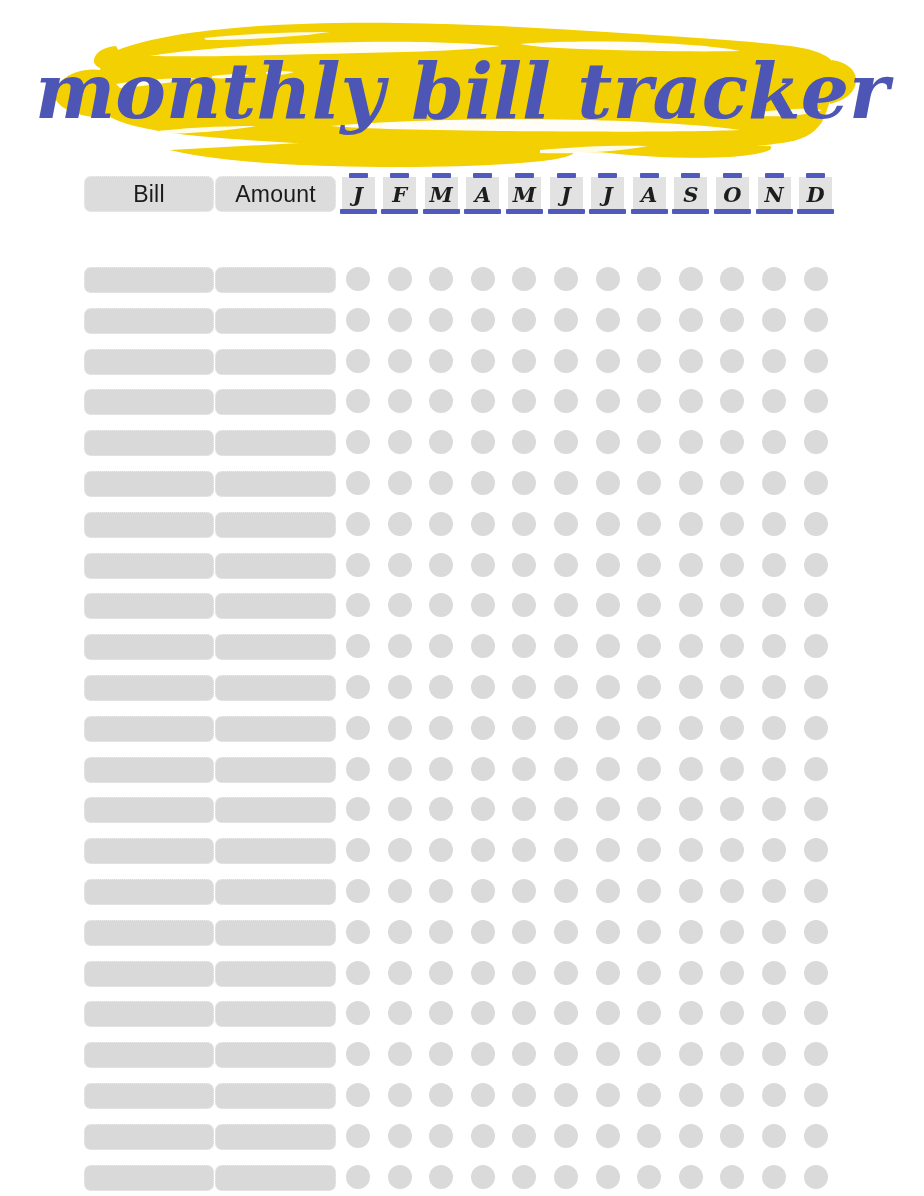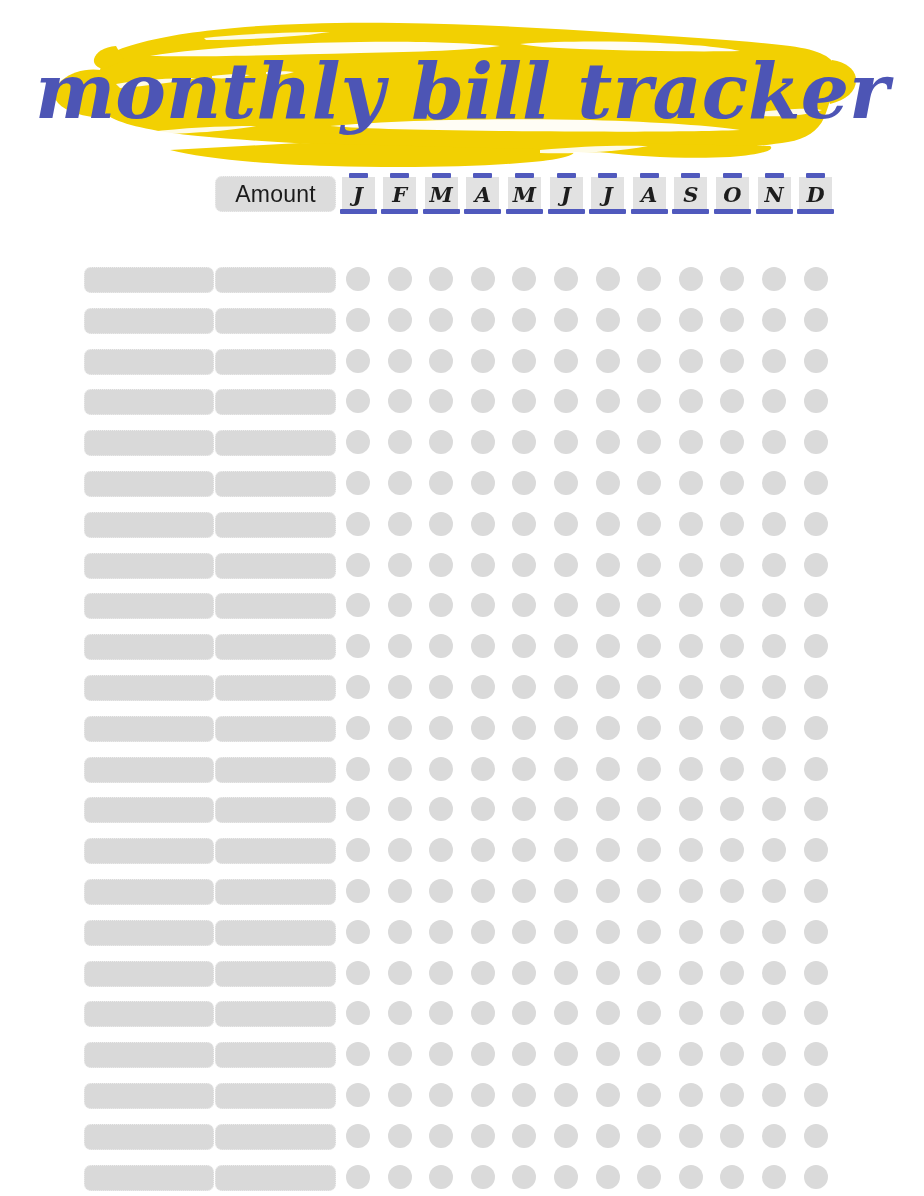--- a/index.html
+++ b/index.html
@@ -197,20 +197,21 @@
   </svg>
 
   <svg id="title-text" viewBox="0 0 924 172">
     <text class="script-title" id="title-script" x="462" y="118" font-size="76" text-anchor="middle">monthly bill tracker</text>
   </svg>
 </div>
 
 <div id="tracker-table">
 
   <div class="header-row" id="header-row">
+    <div class="hcell" id="hcell-bill">Bill</div>
     <div class="hcell" id="hcell-amount">Amount</div>
 
   <div class="month-head" style="left: 341.5px;">
         <div class="dash-top"></div>
         <div class="mletter">J</div>
         <div class="dash-bottom"></div>
       </div>
       <div class="month-head" style="left: 383.1px;">
         <div class="dash-top"></div>
         <div class="mletter">F</div>

